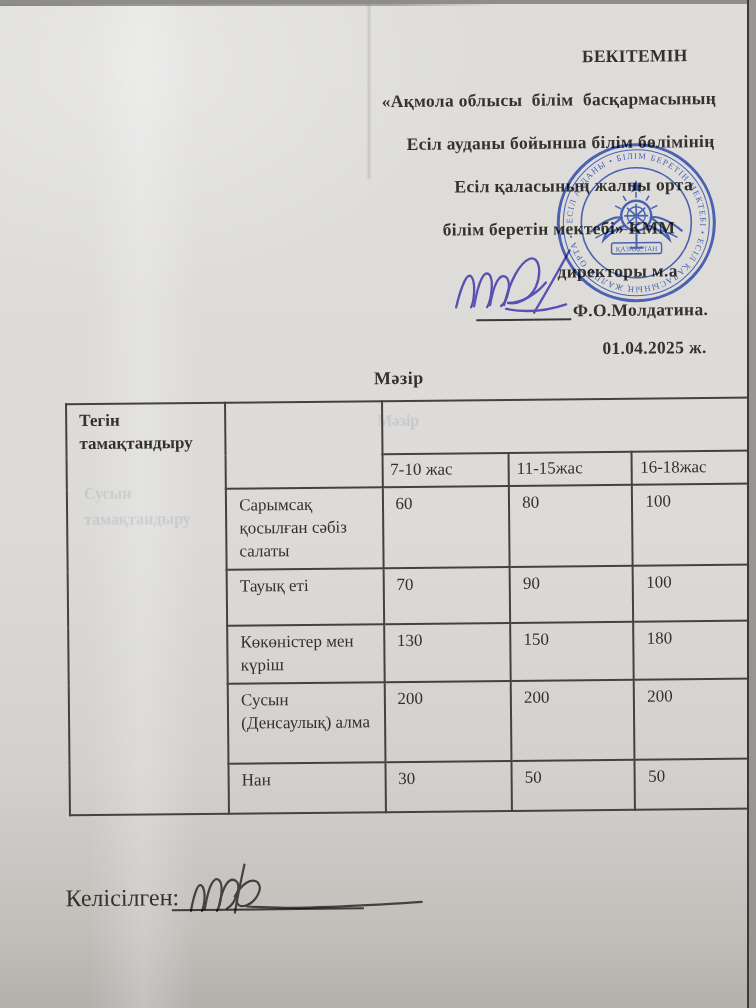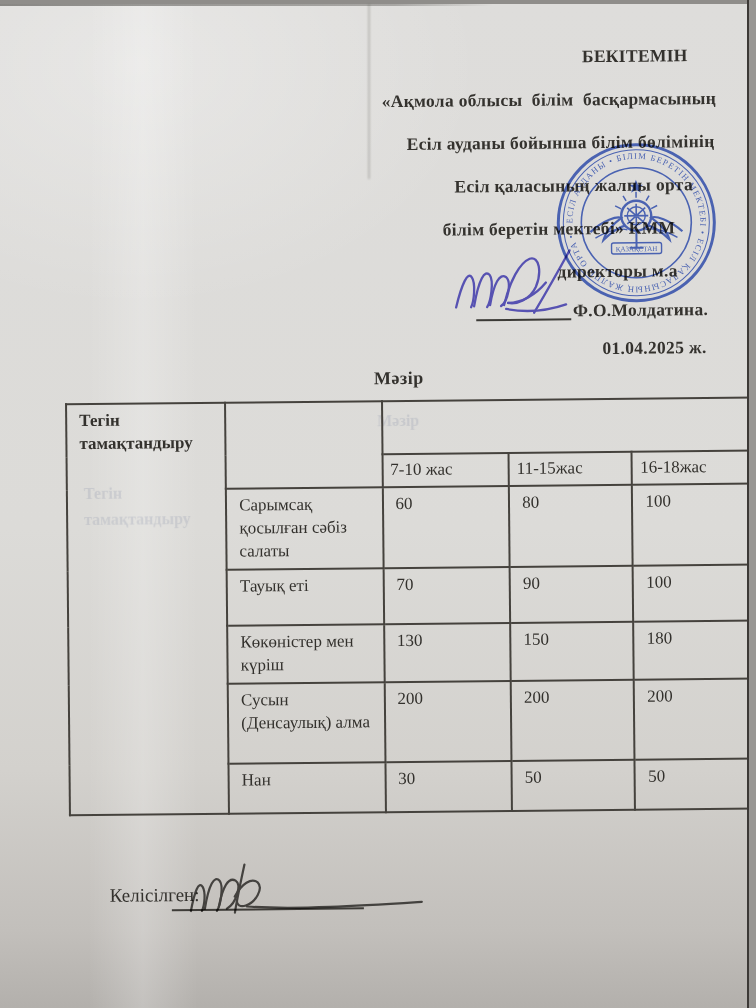--- a/index.html
+++ b/index.html
@@ -77,21 +77,21 @@
 
   
   .stamp{position:absolute;left:556px;top:138px;width:166px;height:166px;mix-blend-mode:multiply;opacity:.92;}
   .stamp svg{width:100%;height:100%;}
 
   
   .sig-top{position:absolute;left:448px;top:238px;width:145px;height:88px;mix-blend-mode:multiply;}
   .sig-bottom{position:absolute;left:173px;top:843px;width:265px;height:78px;mix-blend-mode:multiply;}
 
   
-  .agree-label{position:absolute;left:62px;top:878px;font-size:19px;color:#33312d;margin-left:44px;}
+  .agree-label{position:absolute;left:62px;top:878px;font-size:24px;color:#33312d;}
   .agree-line{position:absolute;left:168px;top:903px;width:192px;height:2px;background:#3e3c38;}
 </style>
 </head>
 <body>
 
 <div class="paper">
   <div class="light-band"></div>
   <div class="crease"></div>
 
   <div class="doc-content">
@@ -101,21 +101,21 @@
     <div class="appr-line" style="top:130px;right:38px;">Есіл ауданы бойынша білім бөлімінің</div>
     <div class="appr-line" style="top:173px;right:60px;">Есіл қаласының жалпы орта</div>
     <div class="appr-line" style="top:216px;right:78px;">білім беретін мектебі» КММ</div>
     <div class="appr-line" style="top:259px;right:76px;">директоры м.а</div>
     <div class="sign-line-top"></div>
     <div class="appr-line" style="top:298px;right:46px;">Ф.О.Молдатина.</div>
     <div class="appr-line" style="top:336px;right:48px;">01.04.2025 ж.</div>
 
     <div class="ghost ghost-title">Мәзір</div>
     <div class="ghost ghost-colhead">
-      <span>Тегін</span><br>
+      <span>Сусын</span><br>
       <span>тамақтандыру</span>
     </div>
 
     <div class="doc-title">Мәзір</div>
 
     <table class="menu">
       <tbody>
           <tr class="hdr-top">
         <td class="rowhead" rowspan="7">Тегін тамақтандыру</td>
         <td class="dishcol" rowspan="2"></td>

